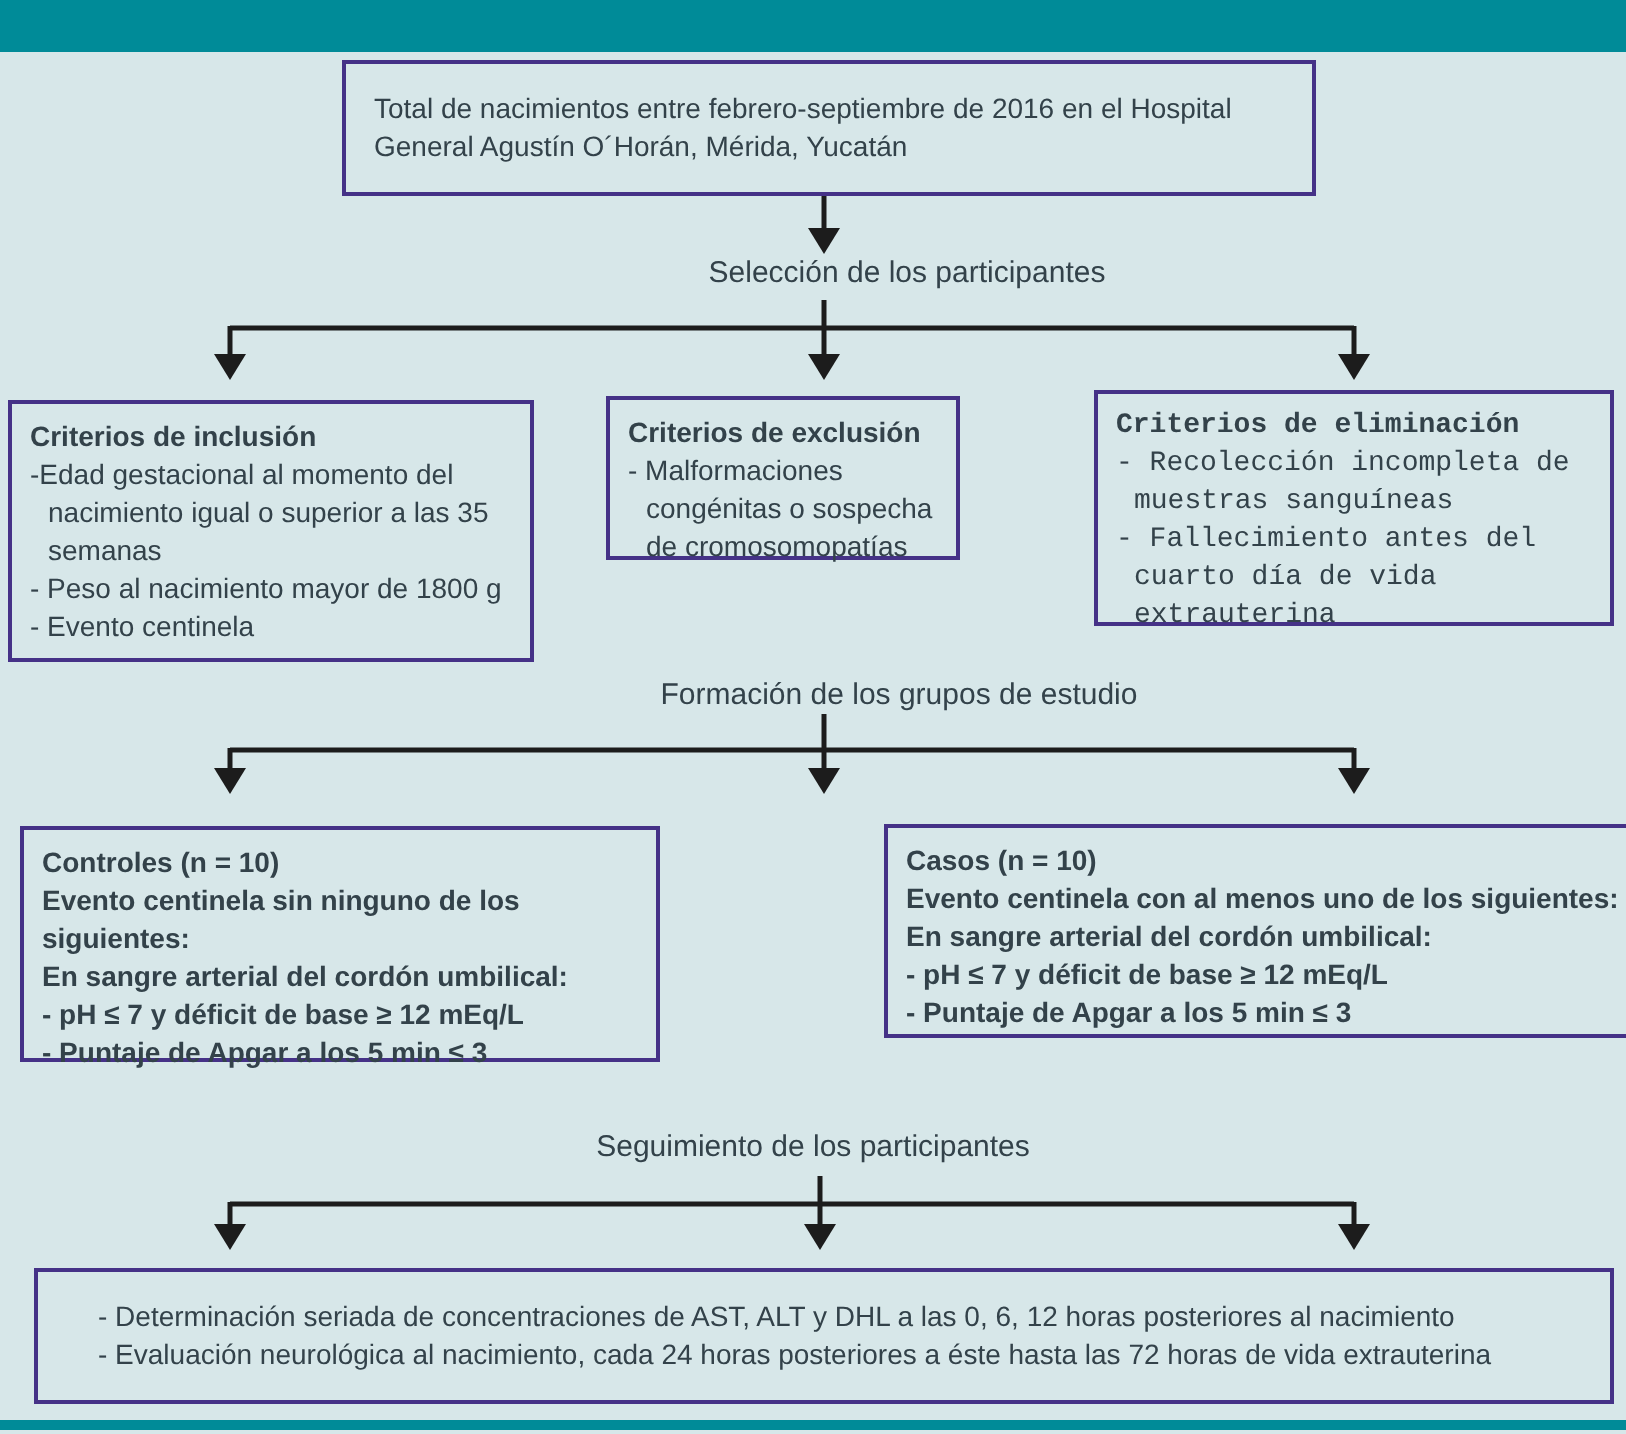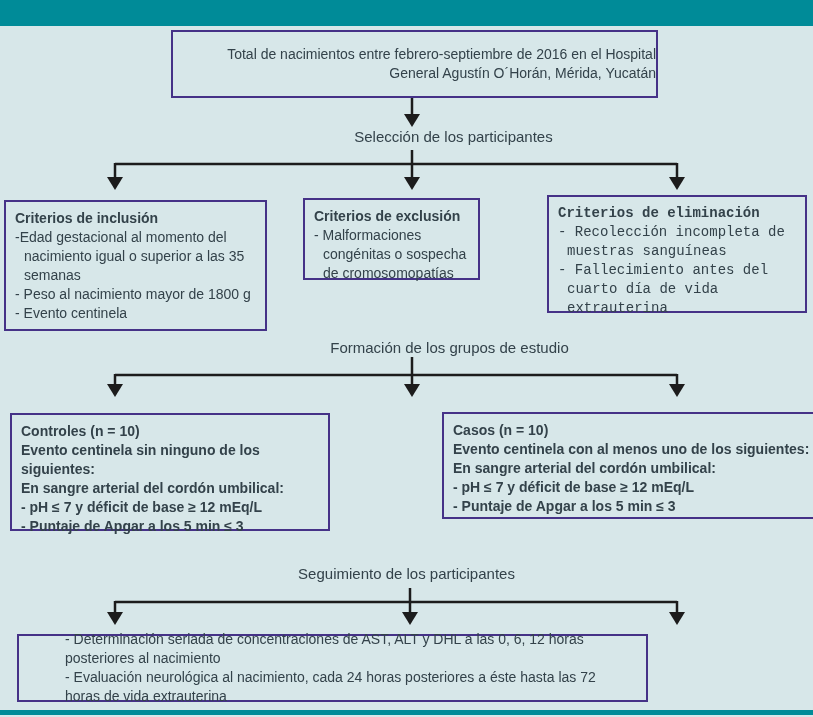--- a/index.html
+++ b/index.html
@@ -26,37 +26,37 @@
     background:#d7e7e9;
     box-sizing:border-box;
     font-size:14px;
     line-height:1.36;
   }
   .fc-box .title{font-weight:bold;}
   .fc-box .item{padding-left:9px;text-indent:-9px;}
   .top-box{
     left:171px;top:30px;width:487px;height:68px;
     display:flex;flex-direction:column;justify-content:center;
-    text-align:right;font-size:14px;padding-left:14px;
+    text-align:left;font-size:14px;padding-left:14px;
   }
   .stage-label{
     position:absolute;left:0;width:813px;
     text-align:center;font-size:15px;
   }
   .criteria-box{padding:7px 9px 6px 9px;}
   .box-inclusion{left:4px;top:200px;width:263px;height:131px;}
   .box-exclusion{left:303px;top:198px;width:177px;height:82px;}
   .box-elimination{left:547px;top:195px;width:260px;height:118px;font-family:Liberation Mono, monospace;}
   .group-box{padding:7px 9px 6px 9px;font-weight:bold;}
   .box-controles{left:10px;top:413px;width:320px;height:118px;}
   .box-casos{left:442px;top:412px;width:418px;height:107px;}
   .followup-box{
-    left:17px;top:634px;width:631px;height:68px;
+    left:17px;top:634px;width:790px;height:68px;
     display:flex;flex-direction:column;justify-content:center;
-    padding:0 14px 0 46px;
+    padding:0 14px 0 30px;
   }
   svg.connectors{
     position:absolute;left:0;top:0;width:813px;height:717px;
     pointer-events:none;
   }
 </style>
 </head>
 <body>
 
 <div class="canvas">

